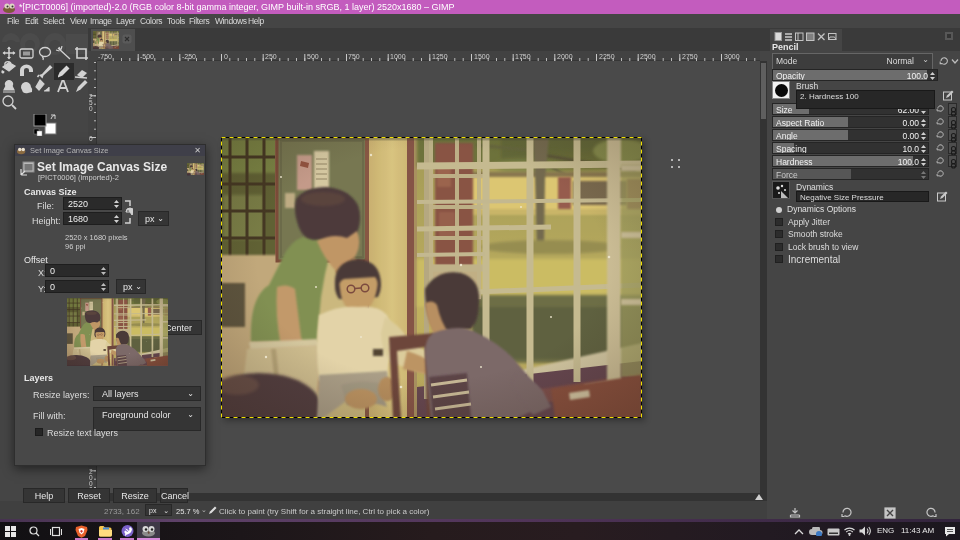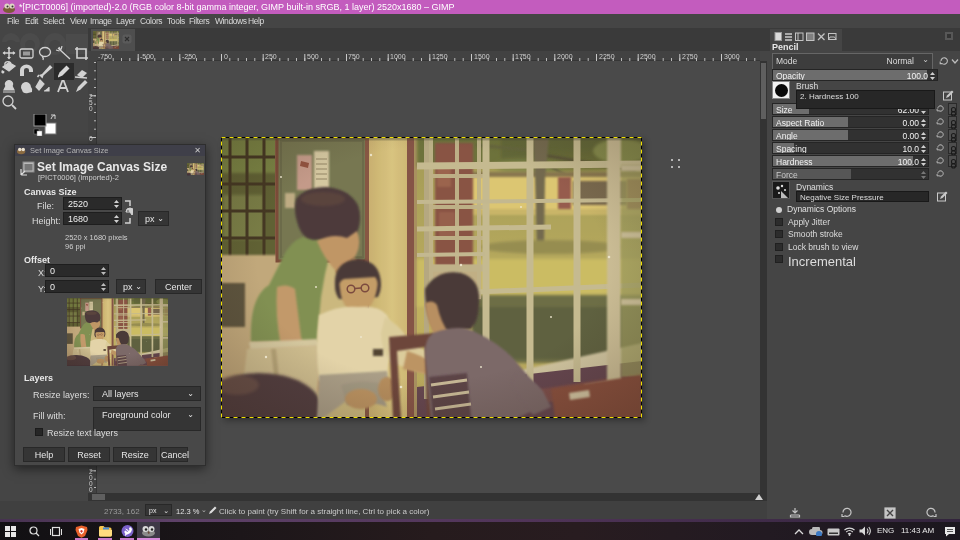--- a/index.html
+++ b/index.html
@@ -43,21 +43,21 @@
 
 
 #dialog { position:absolute; left:14px; top:144px; width:192px; height:322px;
   background:#484848; border:1px solid #2e2e2e; box-shadow:0 3px 10px rgba(0,0,0,.5);
   color:#dcdcdc; font-size:9px; }
 #dlgtitle { position:absolute; left:0; top:0; width:190px; height:11px; background:#3f3f49;
   color:#b3b3b3; font-size:7.5px; line-height:11px; }
 .dlgbold { font-weight:bold; color:#e8e8e8; }
 .entry { position:absolute; background:#2a2a2a; border:1px solid #1e1e1e; color:#eee; }
 .btn { position:absolute; background:#353535; border:1px solid #282828; color:#e6e6e6;
-  text-align:center; }
+  text-align:center;margin-top:41px; }
 .ddown { position:absolute; background:#353535; border:1px solid #282828; color:#e6e6e6; }
 </style>
 </head>
 <body>
 <div id="screen">
 
   <div id="titlebar">
     <svg class="abs" style="left:3px;top:2px" width="13" height="11" viewBox="0 0 13 11">
       <ellipse cx="6" cy="7.5" rx="6" ry="3.5" fill="#7a5c38"></ellipse>
       <circle cx="4" cy="4" r="2.6" fill="#ded6c2"></circle>
@@ -446,21 +446,21 @@
   <div id="hscroll">
       <div id="hthumb"></div>
       <svg class="abs" style="left:666px;top:0" width="10" height="8">
         <path d="M5 1 l4 6 h-8 z" fill="#cfcfcf"></path>
       </svg>
     </div>
 
   <div id="statusbar">
     <span class="abs" style="left:104px;top:6px;color:#9a9a9a">2733, 162</span>
     <span class="abs ddown" style="left:145px;top:3px;width:27px;height:12px;font-size:7px;padding:2px 0 0 3px">px <span style="float:right;margin-right:2px">⌄</span></span>
-    <span class="abs" style="left:176px;top:6px;color:#e0e0e0;font-size:7.5px">12.3 %</span>
+    <span class="abs" style="left:176px;top:6px;color:#e0e0e0;font-size:7.5px">25.7 %</span>
     <span class="abs" style="left:201px;top:5px;color:#bbb;font-size:7px">⌄</span>
     <svg class="abs" style="left:208px;top:5px" width="9" height="9" viewBox="0 0 9 9">
         <path d="M1 8 L2 5.5 7 0.5 8.5 2 3.5 7 z" fill="#ddd"></path>
       </svg>
     <span class="abs" style="left:219px;top:6px">Click to paint (try Shift for a straight line, Ctrl to pick a color)</span>
   </div>
 
   <div id="dock">
     <div class="abs" style="left:0;top:0;width:193px;height:23px;background:#3a3a3a"></div>
     <div class="abs" style="left:3px;top:1px;width:72px;height:22px;background:#454545"></div>
@@ -619,21 +619,21 @@
 
     <div class="abs" style="left:9px;top:179px;width:6px;height:6px;border-radius:50%;background:#d0d0d0"></div>
     <div class="abs" style="left:20px;top:176px;font-size:8.5px;color:#e0e0e0">Dynamics Options</div>
     <div class="abs" style="left:8px;top:190px;width:8px;height:8px;background:#2c2c2c;border:1px solid #202020"></div>
     <div class="abs" style="left:21px;top:189px;font-size:8.5px;color:#ddd">Apply Jitter</div>
     <div class="abs" style="left:8px;top:202px;width:8px;height:8px;background:#2c2c2c;border:1px solid #202020"></div>
     <div class="abs" style="left:21px;top:201px;font-size:8.5px;color:#ddd">Smooth stroke</div>
     <div class="abs" style="left:8px;top:215px;width:8px;height:8px;background:#2c2c2c;border:1px solid #202020"></div>
     <div class="abs" style="left:21px;top:214px;font-size:8.5px;color:#ddd">Lock brush to view</div>
     <div class="abs" style="left:8px;top:227px;width:8px;height:8px;background:#2c2c2c;border:1px solid #202020"></div>
-    <div class="abs" style="left:21px;top:226px;font-size:13px;color:#ddd">Incremental</div>
+    <div class="abs" style="left:21px;top:226px;font-size:10px;color:#ddd">Incremental</div>
 
     <svg class="abs" style="left:22px;top:479px" width="155" height="12" viewBox="0 0 155 12">
       <g stroke="#c5c5c5" stroke-width="1.2" fill="none">
         <path d="M6 1 l0 5 m-2.5 -2.5 l2.5 2.5 2.5 -2.5 M1.5 8 l9 0 m-9 0 l0 2 9 0 0 -2"></path>
         <path d="M54 5.5 a4 4 0 1 1 1.5 3 M55.5 9.5 l-2.5 0 0 -2.5"></path>
         <g>
             <rect x="96" y="1" width="10" height="10" fill="#c5c5c5"></rect>
             <path d="M98 3 l6 6 m0 -6 l-6 6" stroke="#454545" stroke-width="1.4"></path>
           </g>
         <path d="M146 5.5 a4 4 0 1 0 -1.5 3 M144.5 9.5 l2.5 0 0 -2.5"></path>
@@ -671,21 +671,21 @@
     <div class="entry" style="left:48px;top:67px;width:59px;height:13px;font-size:9px;padding:1px 0 0 4px">1680<svg class="abs" style="right:1px;top:1px" width="7" height="10">
           <path d="M1 4 l2.5 -3 2.5 3 z M1 6 l2.5 3 2.5 -3 z" fill="#cfcfcf"></path>
         </svg></div>
     <svg class="abs" style="left:108px;top:55px" width="10" height="24" viewBox="0 0 10 24">
       <path d="M2 1 L7 1 L7 6 M7 18 L7 23 L2 23" stroke="#cfcfcf" stroke-width="1.5" fill="none"></path>
       <path d="M3 12 a4 4 0 0 1 8 0 M5 9 l-2 3 4 0 z M9 15 l2 -3 -4 0 z" stroke="#cfcfcf" stroke-width="1" fill="#cfcfcf"></path>
     </svg>
     <div class="ddown" style="left:123px;top:66px;width:31px;height:15px;font-size:9px;padding:2px 0 0 6px">px <span style="position:absolute;right:4px;top:2px;font-size:8px">⌄</span></div>
     <div class="abs" style="left:50px;top:88px;font-size:7.5px;color:#cfcfcf">2520 x 1680 pixels</div>
     <div class="abs" style="left:50px;top:97px;font-size:7.5px;color:#cfcfcf">96 ppi</div>
-    <div class="abs dlgbold" style="left:9px;top:110px;font-weight:bold">Offset</div>
+    <div class="abs dlgbold" style="left:9px;top:110px;font-weight:normal">Offset</div>
     <div class="abs" style="left:23px;top:123px">X:</div>
     <div class="entry" style="left:30px;top:119px;width:64px;height:13px;font-size:9px;padding:1px 0 0 4px">0<svg class="abs" style="right:1px;top:1px" width="7" height="10">
           <path d="M1 4 l2.5 -3 2.5 3 z M1 6 l2.5 3 2.5 -3 z" fill="#bbb"></path>
         </svg></div>
     <div class="abs" style="left:23px;top:139px">Y:</div>
     <div class="entry" style="left:30px;top:135px;width:64px;height:13px;font-size:9px;padding:1px 0 0 4px">0<svg class="abs" style="right:1px;top:1px" width="7" height="10">
           <path d="M1 4 l2.5 -3 2.5 3 z M1 6 l2.5 3 2.5 -3 z" fill="#bbb"></path>
         </svg></div>
     <div class="ddown" style="left:101px;top:134px;width:30px;height:15px;font-size:9px;padding:2px 0 0 6px">px <span style="position:absolute;right:3px;top:2px;font-size:8px">⌄</span></div>
     <div class="btn" style="left:140px;top:134px;width:47px;height:15px;font-size:9px;padding-top:2px">Center</div>

